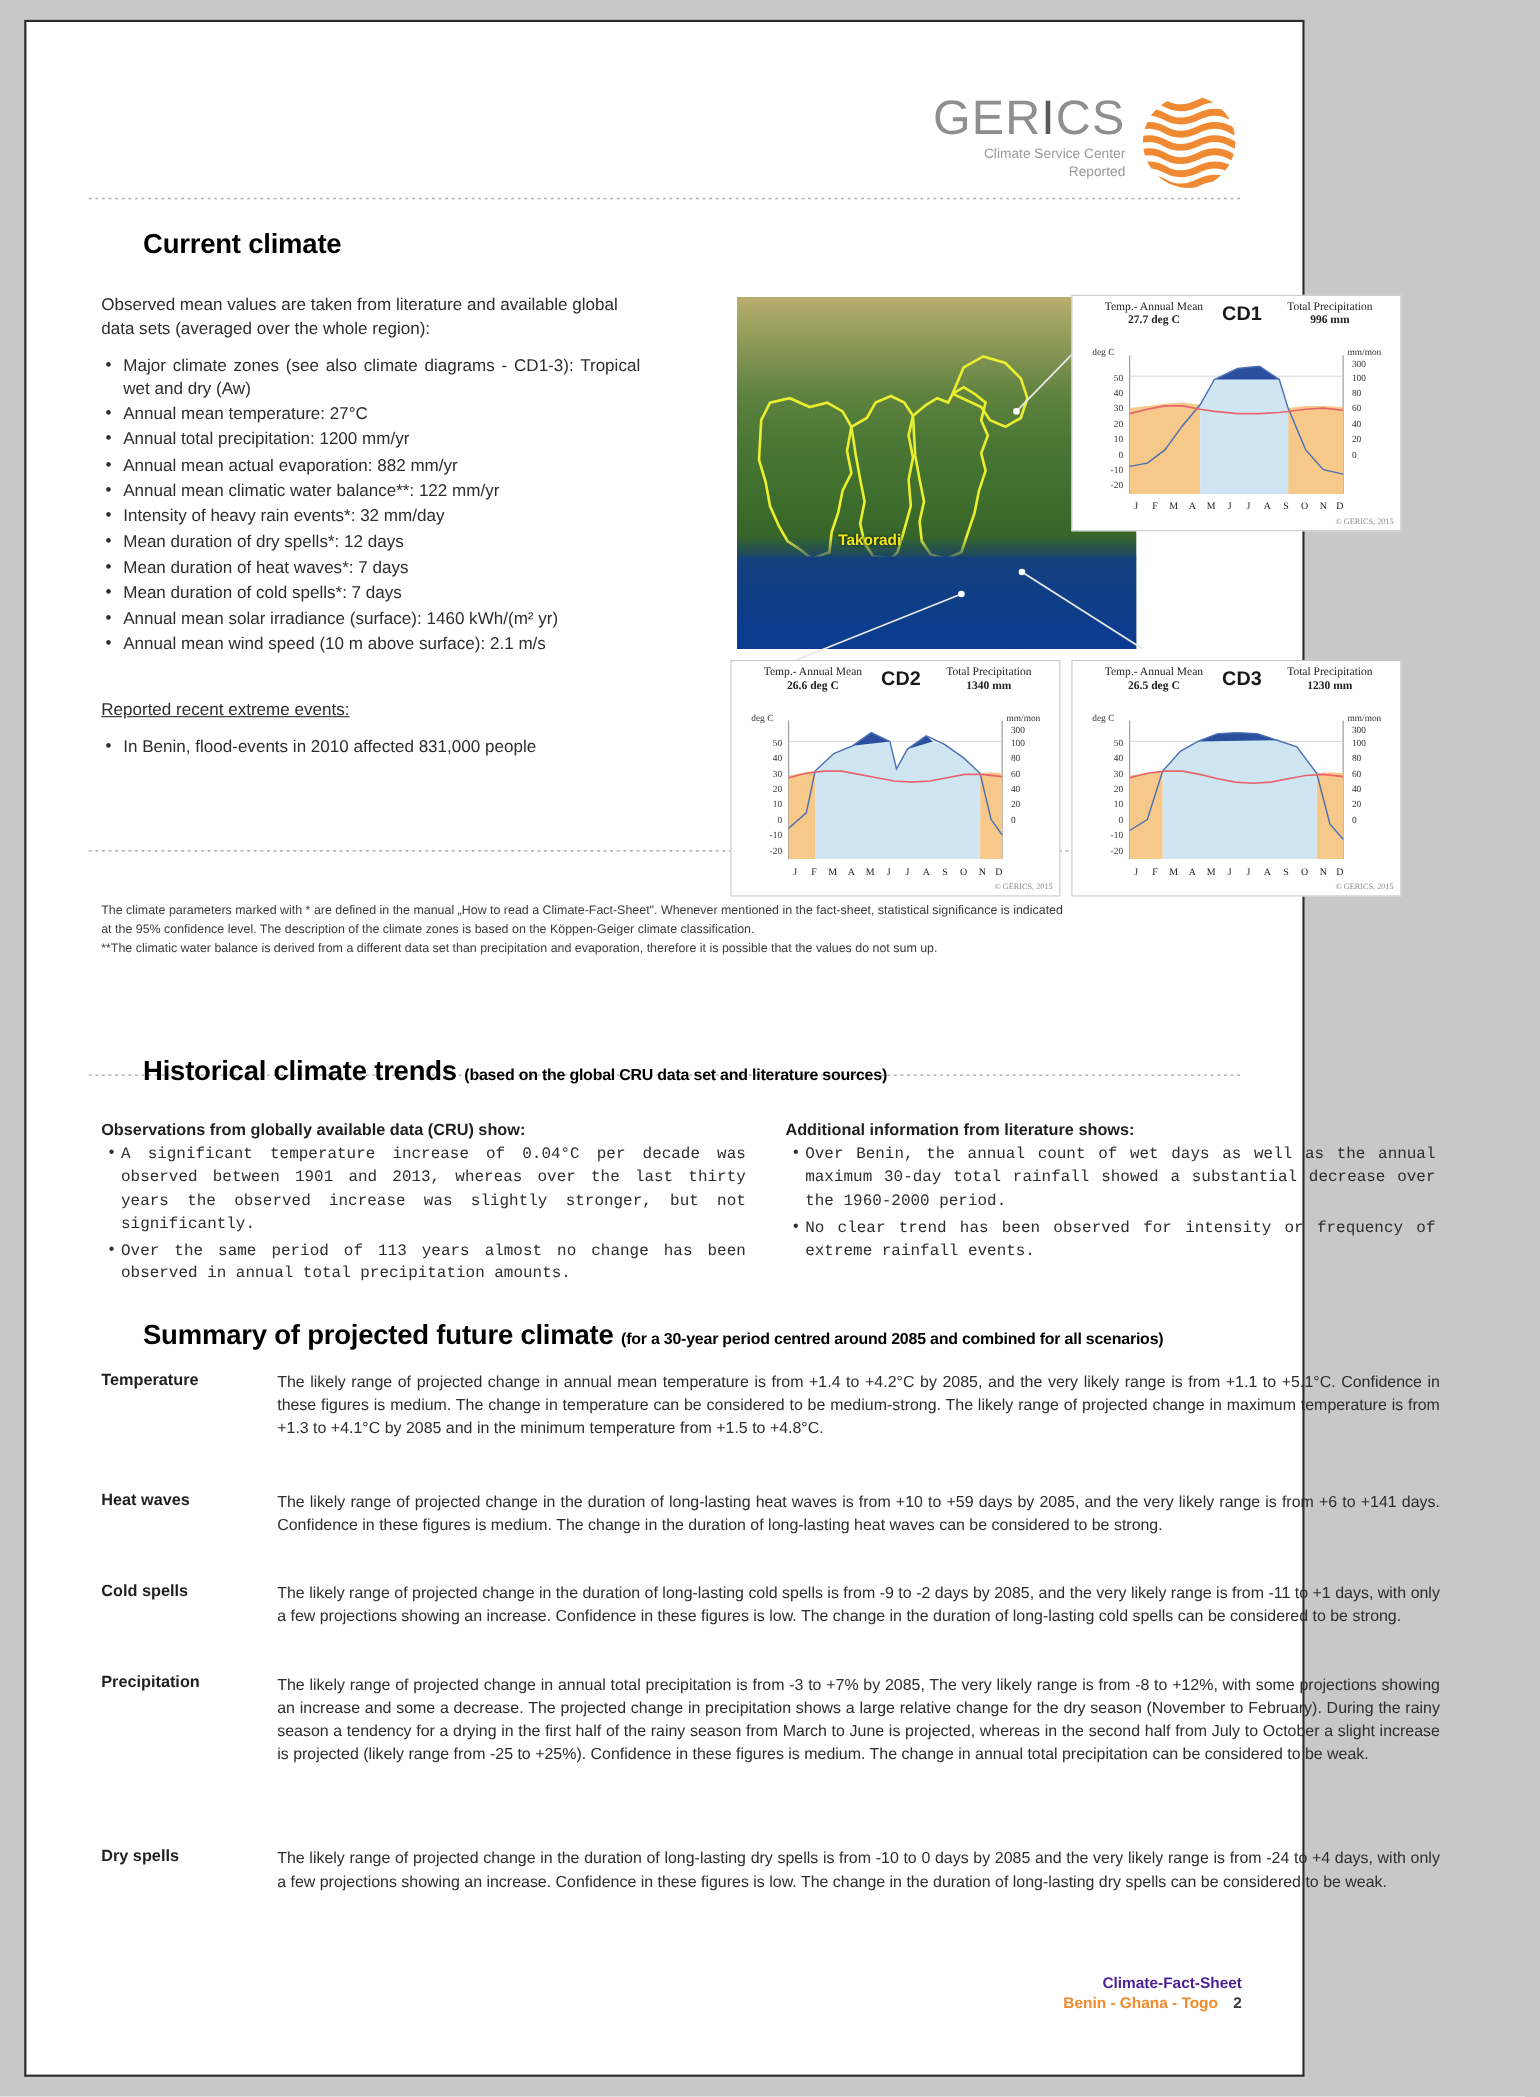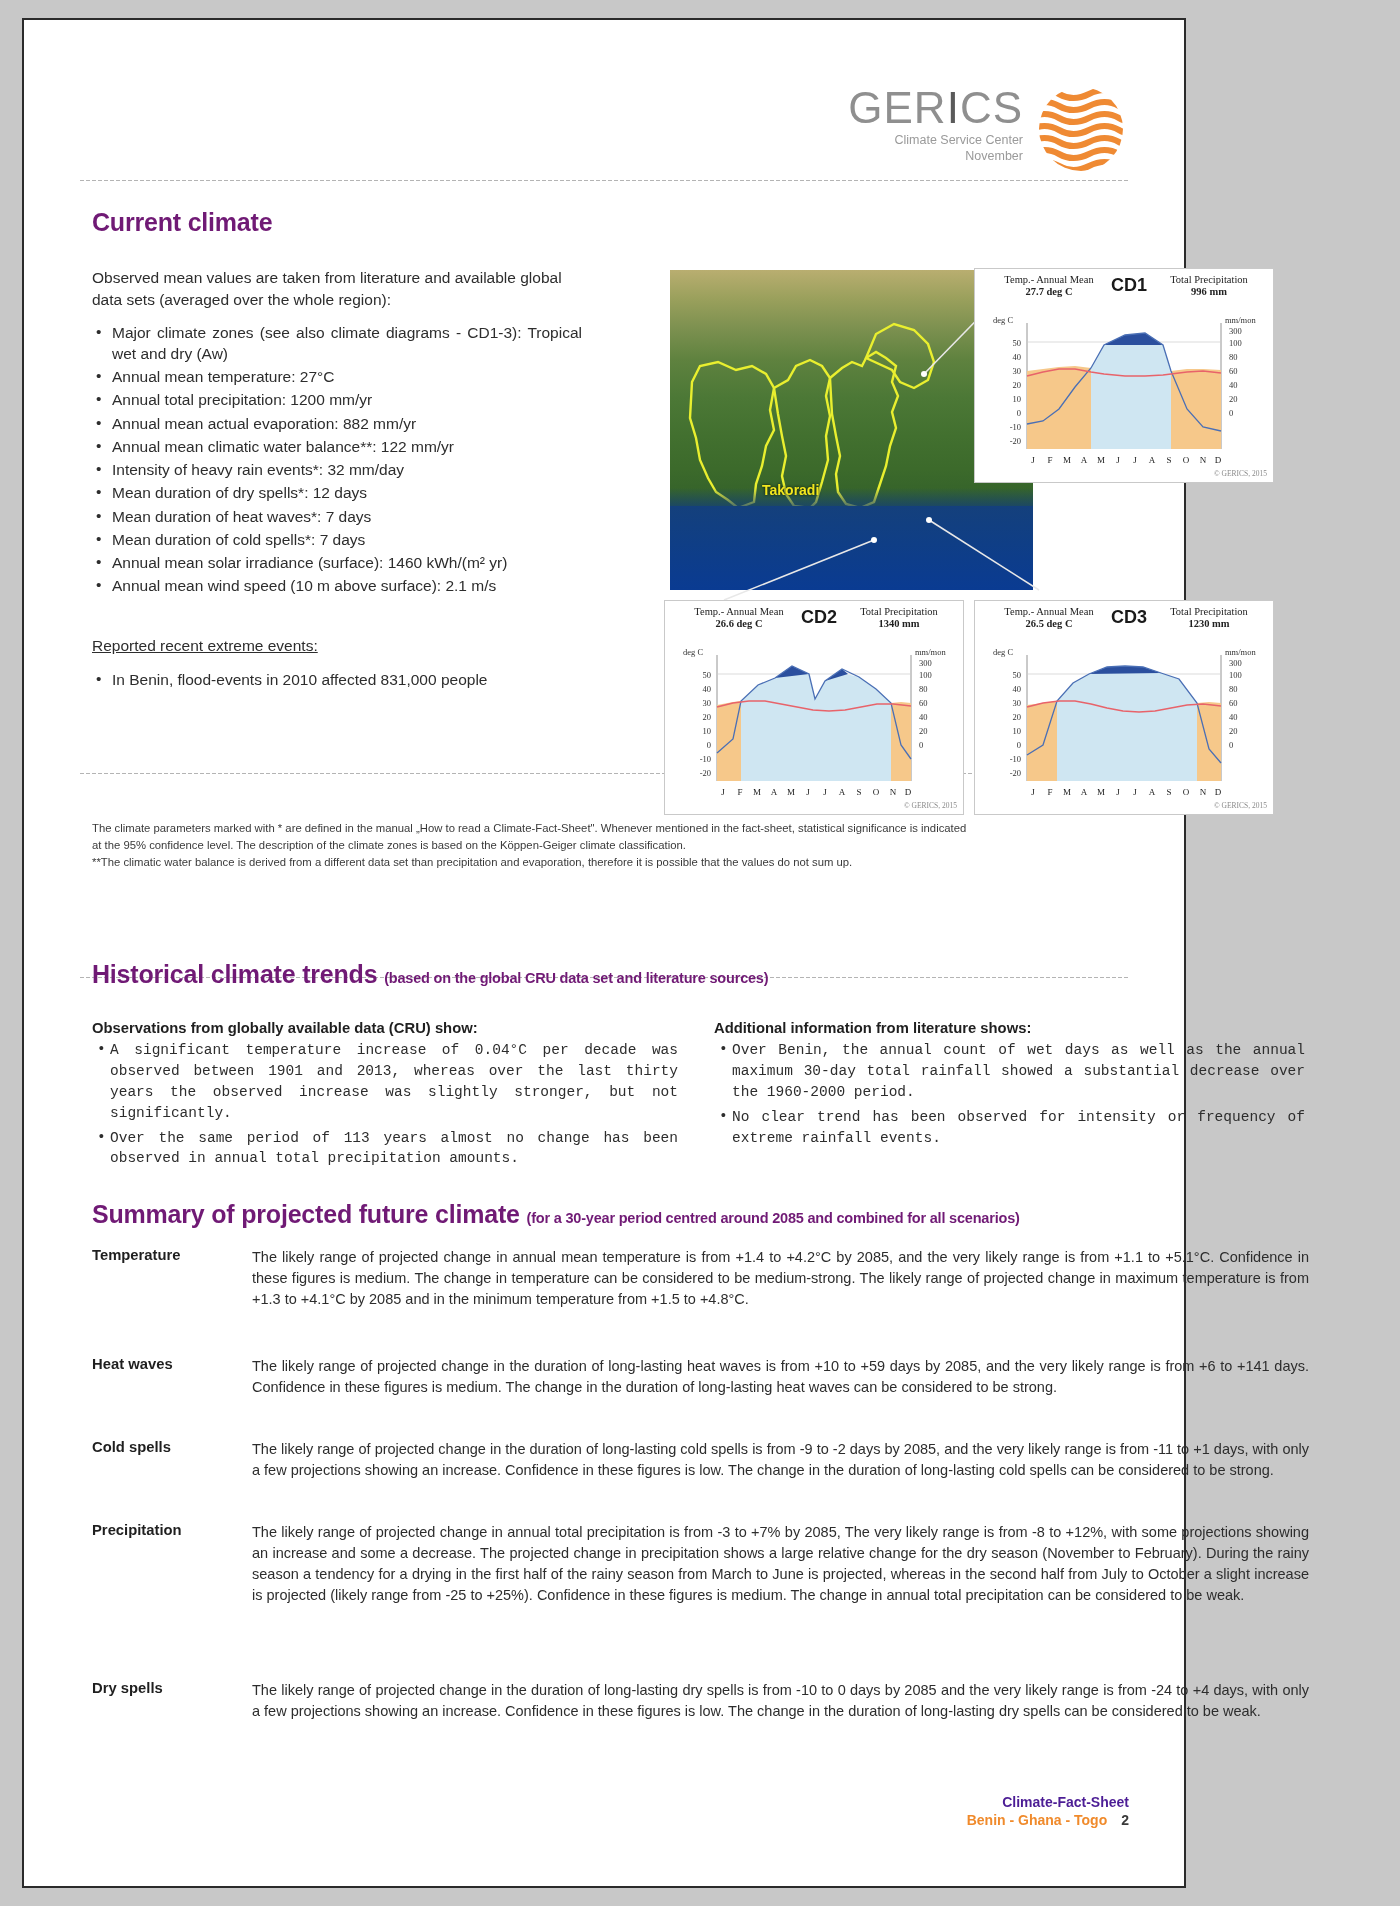--- a/index.html
+++ b/index.html
@@ -39,22 +39,23 @@
   
   .dotrule {
     position:absolute; left:55px; right:55px; height:3px;
     background-image:radial-gradient(#b4b4b4 38%, transparent 40%);
     background-size:6px 3px; background-repeat:repeat-x;
   }
 
   
   .sect-h {
     position:absolute;
-    color:#701a75; font-weight:bold; font-size:25px;
+    color:#000000; font-weight:bold; font-size:25px;
     letter-spacing:-0.2px;
+    margin-left:38px;
   }
   .sect-h .sub { font-size:14.5px; font-weight:bold; }
 
   
   .cc-intro {
     position:absolute; left:68px; top:247px; width:480px;
     font-size:15.5px; color:#2d2d2d; line-height:1.42;
   }
   ul.cc-list {
     position:absolute; left:68px; top:303px; width:490px;
@@ -176,21 +177,21 @@
 <body>
 
 <div class="page">
   <div class="inner">
 
     <div class="logo-wrap">
       <div class="logo-text">
         <div class="logo-main"><span>GER</span><span class="dark">I</span><span>CS</span></div>
         <div class="logo-sub">
           <div>Climate Service Center</div>
-          <div>November</div>
+          <div>Reported</div>
         </div>
       </div>
       <div class="logo-mark">
         <svg width="96" height="86" viewBox="0 0 96 86">
           <defs>
             <clipPath id="circClip">
                 <circle cx="48" cy="43" r="42"></circle>
               </clipPath>
           </defs>
           <g clip-path="url(#circClip)" fill="none" stroke="#ef8a33" stroke-width="6.2" stroke-linecap="round">

